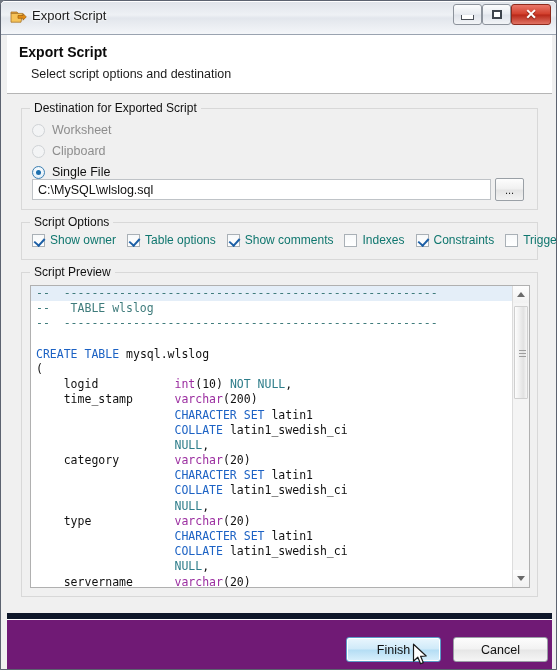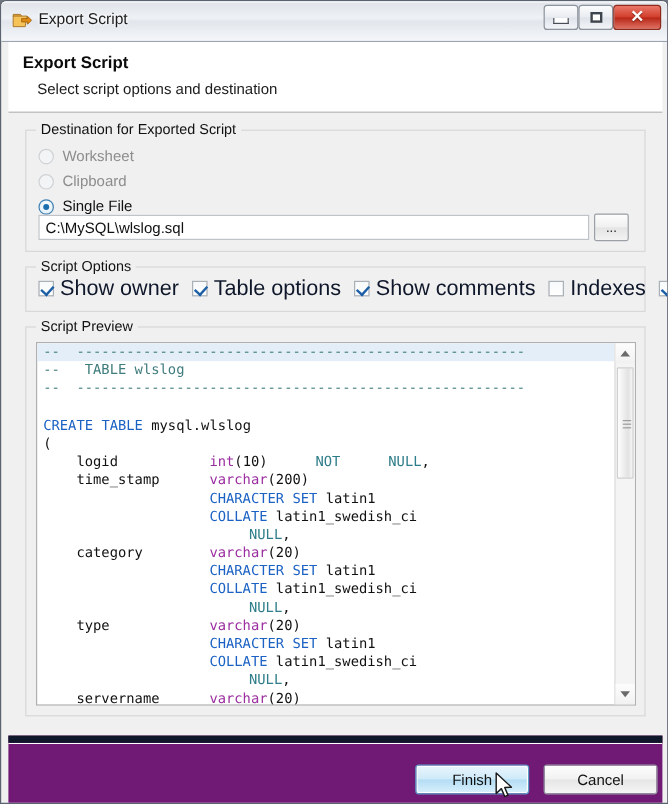--- a/index.html
+++ b/index.html
@@ -118,41 +118,41 @@
   .cbox{
     width:13px;height:13px;box-sizing:border-box;flex:none;
     border:1px solid #a9b0b6;
     background:linear-gradient(to bottom,#f7f9fa,#ffffff);
     position:relative;
   }
   .cbox.on::after{
     content:"";position:absolute;left:3px;top:1px;width:5px;height:8px;
     border:solid #1c5fa6;border-width:0 2px 2px 0;transform:rotate(42deg);
   }
-  .cb-label{margin-left:5px;font-size:18px;color:#0f172a;white-space:nowrap;}
+  .cb-label{margin-left:5px;font-size:12px;color:#0f766e;white-space:nowrap;}
   
   #preview-box{
     position:absolute;left:8px;top:12px;width:500px;height:303px;
     background:#ffffff;border:1px solid #b0b0b0;box-sizing:border-box;
     overflow:hidden;
   }
   #code{
     position:absolute;left:0;top:0;width:481px;height:301px;
     overflow:hidden;
     font-family:"DejaVu Sans Mono","Liberation Mono",monospace;
     font-size:11.5px;line-height:15.2px;
     white-space:pre;
     color:#111;
   }
   .cl{padding-left:5px;height:15.2px;}
   .cl.hl{background:#e4eef8;}
   .cmt{color:#3f7c7c;}
   .kw{color:#1c62c4;}
   .typ{color:#9b2ea0;text-align:right;}
-  .nul{color:#2e7d8a;margin-left:33px;}
+  .nul{color:#2e7d8a;}
   
   #vscroll{
     position:absolute;right:0;top:0;width:17px;height:301px;
     background:#f4f4f4;border-left:1px solid #dcdcdc;box-sizing:border-box;
   }
   .sb-arrow{
     position:absolute;left:0;width:16px;height:17px;
     background:linear-gradient(to bottom,#fdfdfd,#f1f1f1);
     display:flex;align-items:center;justify-content:center;
   }

